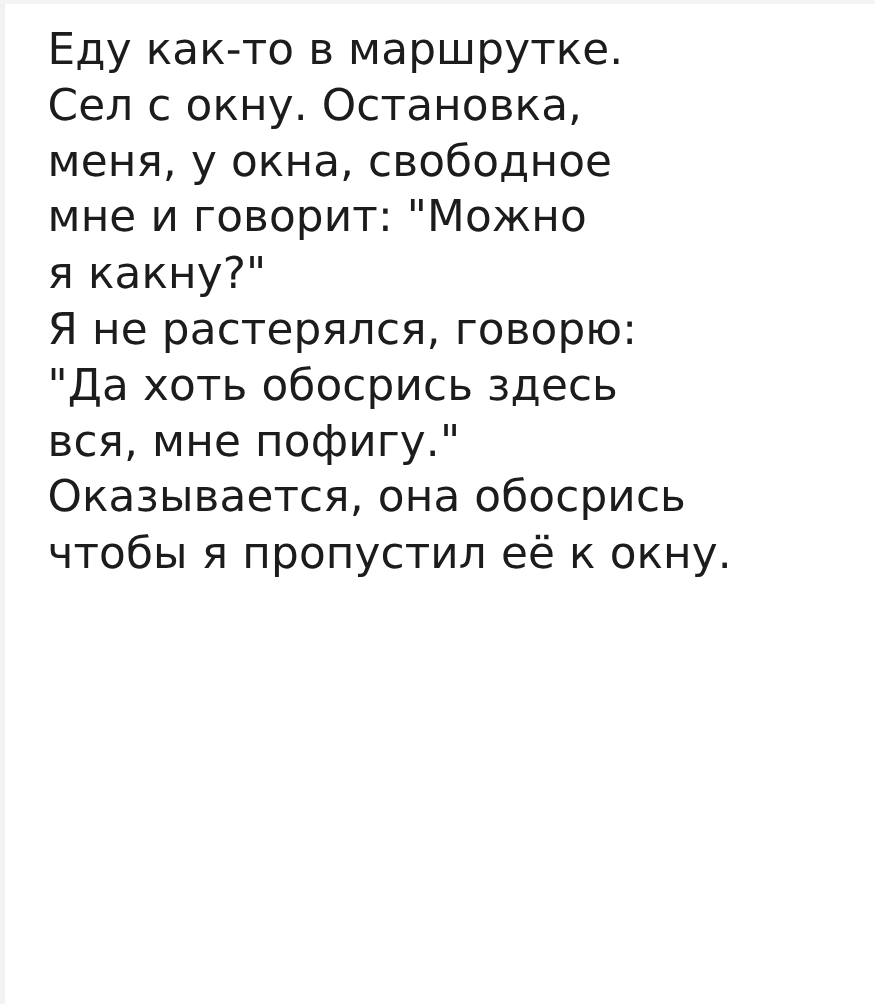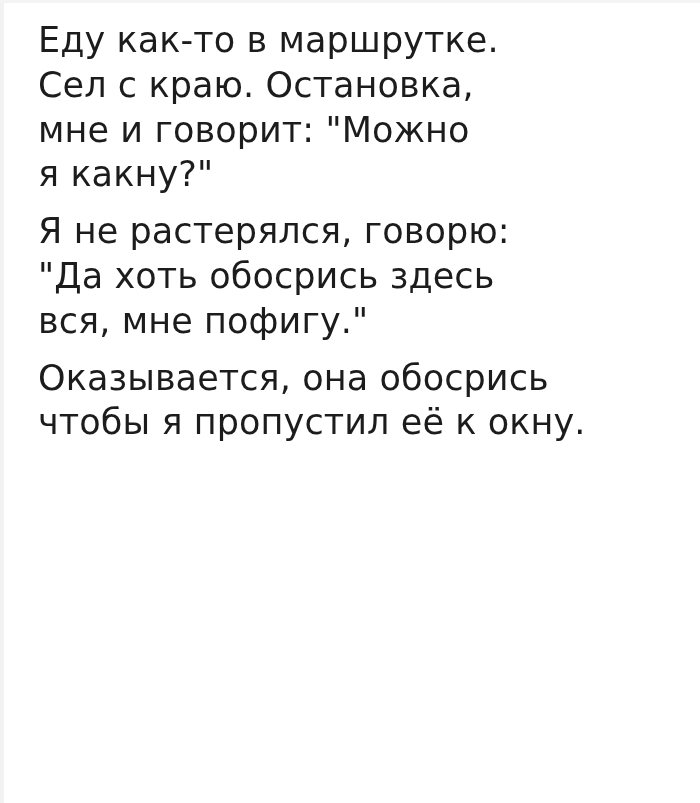--- a/index.html
+++ b/index.html
@@ -45,40 +45,41 @@
     font-size: 35px;
     line-height: 1.28;
     letter-spacing: 0.1px;
     font-weight: 400;
   }
   .para {
     margin: 0;
     padding: 0;
   }
   .para + .para {
-    margin-top: 12px;
+    margin-top: 0px;
   }
   .line {
     display: block;
     white-space: pre;
   }
 </style>
 </head>
 <body>
 
 <div class="page">
 
   <div class="edge-left"></div>
   <div class="edge-top"></div>
 
   <div class="joke">
 
     <div class="para">
       <span class="line">Еду как-то в маршрутке.</span>
-      <span class="line">Сел с краю. Остановка,</span>
+      <span class="line">Сел с окну. Остановка,</span>
+      <span class="line">меня, у окна, свободное</span>
       <span class="line">мне и говорит: "Можно</span>
       <span class="line">я какну?"</span>
     </div>
 
     <div class="para">
       <span class="line">Я не растерялся, говорю:</span>
       <span class="line">"Да хоть обосрись здесь</span>
       <span class="line">вся, мне пофигу."</span>
     </div>
 

